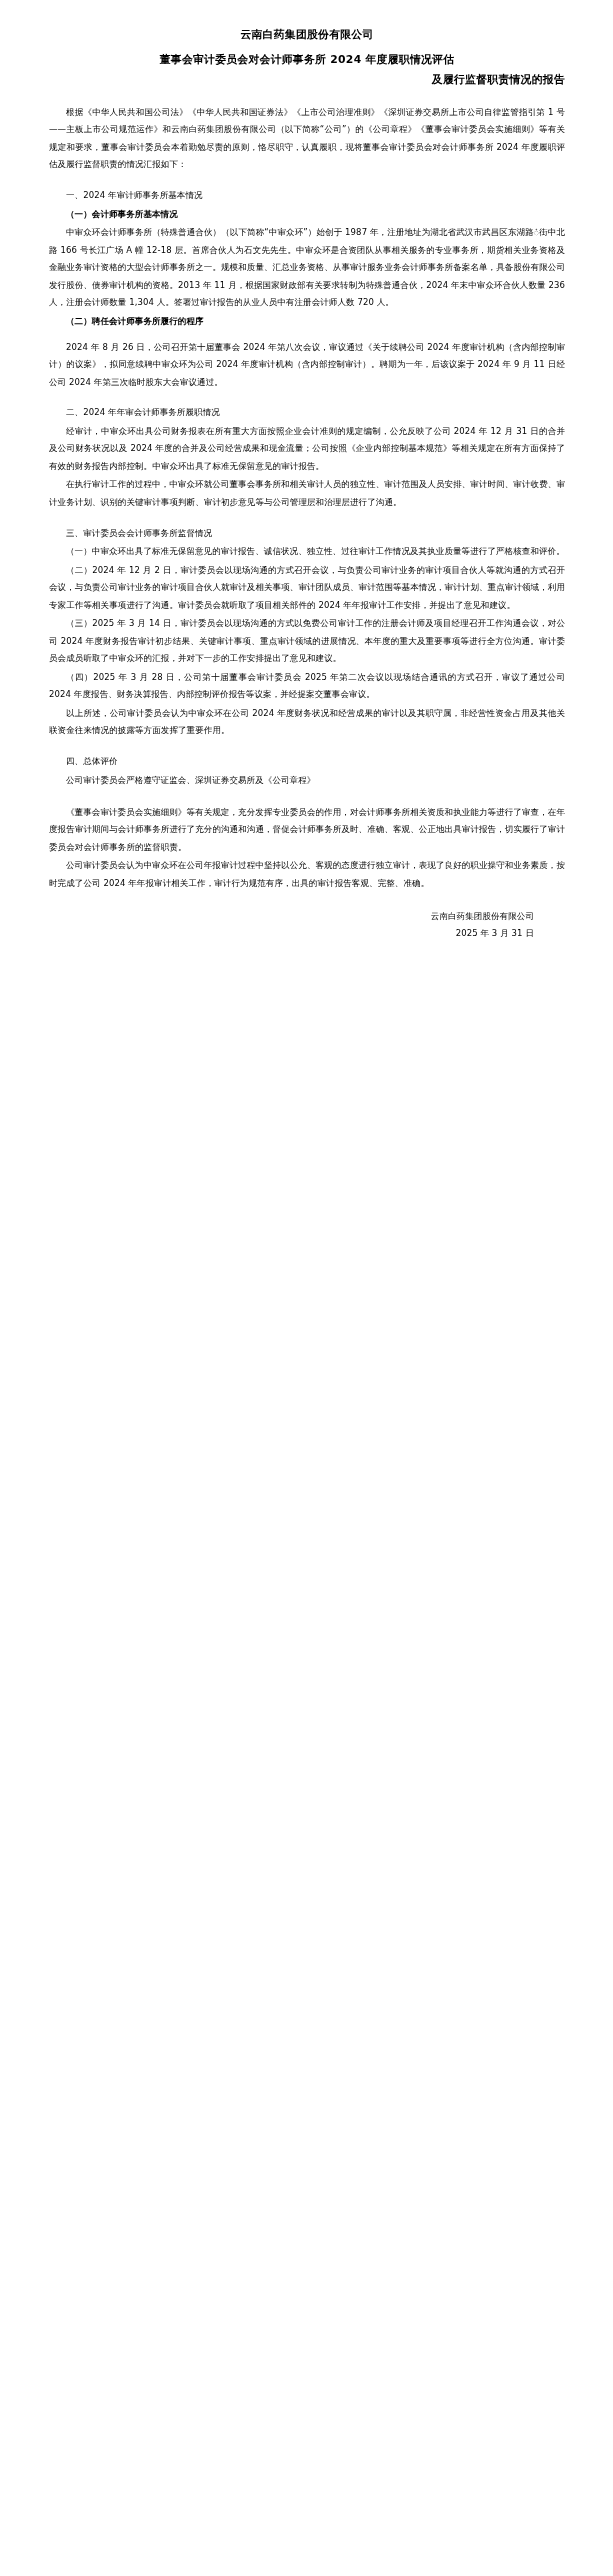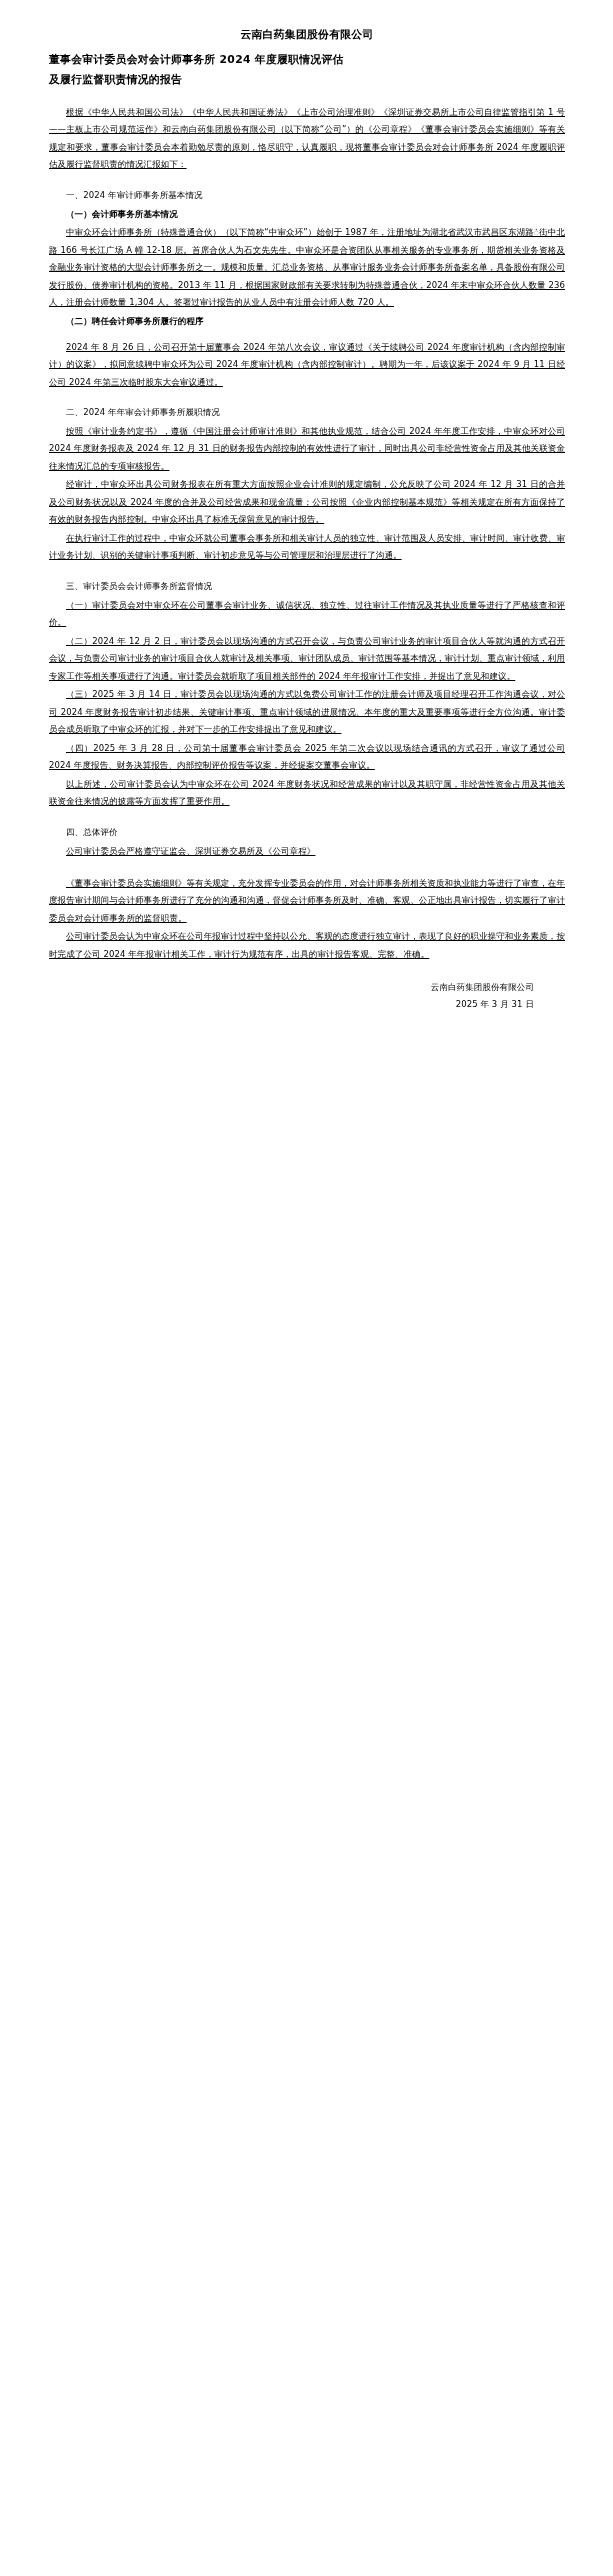--- a/index.html
+++ b/index.html
@@ -20,46 +20,45 @@
     position: relative;
   }
   .doc-title {
     text-align: center;
     font-weight: bold;
     font-size: 10.8px;
     line-height: 1.9;
     letter-spacing: 0.3px;
   }
   .doc-subtitle {
-    text-align: left;
+    text-align: center;
     font-weight: bold;
     font-size: 10.8px;
     line-height: 1.9;
     letter-spacing: 0.3px;
     margin-top: 4.1px;
   }
   .doc-subtitle2 {
-    text-align: left;
+    text-align: right;
     font-weight: bold;
     font-size: 10.8px;
     line-height: 1.9;
     letter-spacing: 0.3px;
   }
   .title-block {
     margin-bottom: 13.4px;
   }
   p.para {
     font-size: 8.5px;
     line-height: 2.06;
     text-align: justify;
     text-justify: inter-ideograph;
     margin: 0 0 1px 0;
     text-indent: 2em;
     letter-spacing: 0.1px;
-    text-decoration: underline;
   }
   p.heading1 {
     font-size: 8.5px;
     line-height: 2.06;
     margin: 5.2px 0 1px 0;
     text-indent: 2em;
     font-weight: normal;
     letter-spacing: 0.1px;
   }
   p.heading2 {
@@ -98,26 +97,25 @@
     <p class="para">根据《中华人民共和国公司法》《中华人民共和国证券法》《上市公司治理准则》《深圳证券交易所上市公司自律监管指引第 1 号——主板上市公司规范运作》和云南白药集团股份有限公司（以下简称“公司”）的《公司章程》《董事会审计委员会实施细则》等有关规定和要求，董事会审计委员会本着勤勉尽责的原则，恪尽职守，认真履职，现将董事会审计委员会对会计师事务所 2024 年度履职评估及履行监督职责的情况汇报如下：</p>
     <div class="spacer-sm"></div>
     <p class="heading1">一、2024 年审计师事务所基本情况</p>
     <p class="heading2">（一）会计师事务所基本情况</p>
     <p class="para">中审众环会计师事务所（特殊普通合伙）（以下简称“中审众环”）始创于 1987 年，注册地址为湖北省武汉市武昌区东湖路ံ街中北路 166 号长江广场 A 幢 12-18 层。首席合伙人为石文先先生。中审众环是合资团队从事相关服务的专业事务所，期货相关业务资格及金融业务审计资格的大型会计师事务所之一。规模和质量、汇总业务资格、从事审计服务业务会计师事务所备案名单，具备股份有限公司发行股份、债券审计机构的资格。2013 年 11 月，根据国家财政部有关要求转制为特殊普通合伙，2024 年末中审众环合伙人数量 236 人，注册会计师数量 1,304 人。签署过审计报告的从业人员中有注册会计师人数 720 人。</p>
     <p class="heading2">（二）聘任会计师事务所履行的程序</p>
     <div class="spacer-sm"></div>
     <p class="para">2024 年 8 月 26 日，公司召开第十届董事会 2024 年第八次会议，审议通过《关于续聘公司 2024 年度审计机构（含内部控制审计）的议案》，拟同意续聘中审众环为公司 2024 年度审计机构（含内部控制审计）。聘期为一年，后该议案于 2024 年 9 月 11 日经公司 2024 年第三次临时股东大会审议通过。</p>
     <div class="spacer-sm"></div>
     <p class="heading1">二、2024 年年审会计师事务所履职情况</p>
-    <p class="para">按照《审计业务约定书》，遵循《中国注册会计师审计准则》和其他执业规范，结合公司 2024 年年度工作安排，中审众环对公司2024 年度财务报表及 2024 年 12 月 31 日的财务报告内部控制的有效性进行了审计，同时出具公司非经营性资金占用及其他关联资金往来情况汇总的专项审核报告。</p>
     <p class="para">经审计，中审众环出具公司财务报表在所有重大方面按照企业会计准则的规定编制，公允反映了公司 2024 年 12 月 31 日的合并及公司财务状况以及 2024 年度的合并及公司经营成果和现金流量；公司按照《企业内部控制基本规范》等相关规定在所有方面保持了有效的财务报告内部控制。中审众环出具了标准无保留意见的审计报告。</p>
     <p class="para">在执行审计工作的过程中，中审众环就公司董事会事务所和相关审计人员的独立性、审计范围及人员安排、审计时间、审计收费、审计业务计划、识别的关键审计事项判断、审计初步意见等与公司管理层和治理层进行了沟通。</p>
     <div class="spacer-sm"></div>
     <p class="heading1">三、审计委员会会计师事务所监督情况</p>
-    <p class="para">（一）审计委员会对中审众环在公司董事会审计业务、诚信状况、独立性、过往审计工作情况及其执业质量等进行了严格核查和评价。</p>
+    <p class="para">（一）中审众环出具了标准无保留意见的审计报告、诚信状况、独立性、过往审计工作情况及其执业质量等进行了严格核查和评价。</p>
     <p class="para">（二）2024 年 12 月 2 日，审计委员会以现场沟通的方式召开会议，与负责公司审计业务的审计项目合伙人等就沟通的方式召开会议，与负责公司审计业务的审计项目合伙人就审计及相关事项、审计团队成员、审计范围等基本情况，审计计划、重点审计领域，利用专家工作等相关事项进行了沟通。审计委员会就听取了项目相关部件的 2024 年年报审计工作安排，并提出了意见和建议。</p>
     <p class="para">（三）2025 年 3 月 14 日，审计委员会以现场沟通的方式以免费公司审计工作的注册会计师及项目经理召开工作沟通会议，对公司 2024 年度财务报告审计初步结果、关键审计事项、重点审计领域的进展情况、本年度的重大及重要事项等进行全方位沟通。审计委员会成员听取了中审众环的汇报，并对下一步的工作安排提出了意见和建议。</p>
     <p class="para">（四）2025 年 3 月 28 日，公司第十届董事会审计委员会 2025 年第二次会议以现场结合通讯的方式召开，审议了通过公司 2024 年度报告、财务决算报告、内部控制评价报告等议案，并经提案交董事会审议。</p>
     <p class="para">以上所述，公司审计委员会认为中审众环在公司 2024 年度财务状况和经营成果的审计以及其职守属，非经营性资金占用及其他关联资金往来情况的披露等方面发挥了重要作用。</p>
     <div class="spacer-sm"></div>
     <p class="heading1">四、总体评价</p>
     <p class="para">公司审计委员会严格遵守证监会、深圳证券交易所及《公司章程》</p>
     <div class="spacer-md"></div>
     <p class="para">《董事会审计委员会实施细则》等有关规定，充分发挥专业委员会的作用，对会计师事务所相关资质和执业能力等进行了审查，在年度报告审计期间与会计师事务所进行了充分的沟通和沟通，督促会计师事务所及时、准确、客观、公正地出具审计报告，切实履行了审计委员会对会计师事务所的监督职责。</p>
     <p class="para">公司审计委员会认为中审众环在公司年报审计过程中坚持以公允、客观的态度进行独立审计，表现了良好的职业操守和业务素质，按时完成了公司 2024 年年报审计相关工作，审计行为规范有序，出具的审计报告客观、完整、准确。</p>

